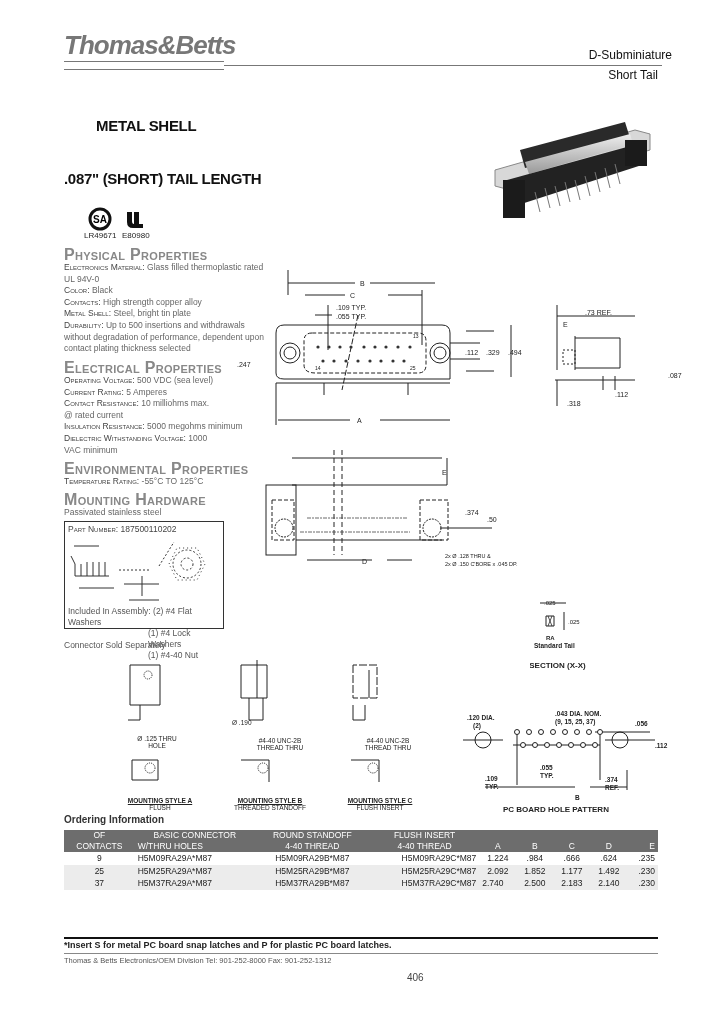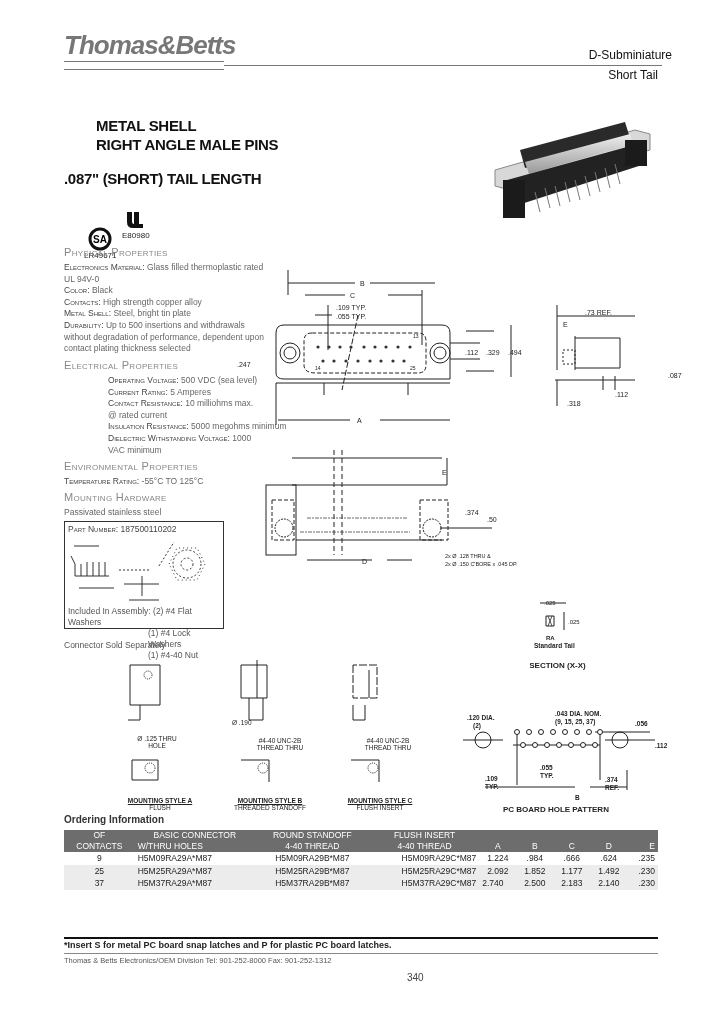--- a/index.html
+++ b/index.html
@@ -7,21 +7,21 @@
   .abs{position:absolute;}
   .logo{left:64px;top:30px;font-size:26px;font-weight:bold;font-style:italic;color:#777;letter-spacing:-1px;font-family:"Liberation Sans",sans-serif;}
   .logo-rule1{left:64px;top:61px;width:160px;height:1px;background:#777;}
   .logo-rule2{left:64px;top:69px;width:160px;height:1px;background:#777;}
   .hdr-rule{left:224px;top:65px;width:438px;height:1px;background:#777;}
   .hdr-r1{right:48px;top:48px;font-size:12px;}
   .hdr-r2{right:62px;top:68px;font-size:12px;}
   .title{left:64px;top:116px;font-size:15px;font-weight:bold;line-height:19px;letter-spacing:-0.3px;margin-left:32px;}
   .subtitle{left:64px;top:170px;font-size:15px;font-weight:bold;letter-spacing:-0.3px;}
   .cert{top:207px;font-size:8px;color:#222;text-align:center;}
-  .sec-h{left:64px;font-size:11px;font-weight:normal;color:#888;font-variant:small-caps;letter-spacing:0.3px;}
+  .sec-h{left:64px;font-size:16px;font-weight:bold;color:#888;font-variant:small-caps;letter-spacing:0.3px;}
   .prop{left:64px;font-size:8.5px;color:#666;line-height:11.6px;width:210px;}
   .prop .k{font-variant:small-caps;color:#444;}
   .hw-box{left:64px;top:521px;width:158px;height:106px;border:1px solid #333;font-size:8.5px;color:#555;}
   .hw-pn{position:absolute;left:3px;top:2px;font-variant:small-caps;color:#444;}
   .hw-inc{position:absolute;left:3px;top:84px;line-height:11px;}
   .hw-sold{left:64px;top:640px;font-size:8.5px;color:#555;}
   .dim{font-size:7px;color:#222;}
   svg{position:absolute;}
   .ordering{left:64px;top:814px;font-size:10px;font-weight:bold;color:#333;}
   table.order{position:absolute;left:64px;top:830px;width:594px;border-collapse:collapse;font-size:8.5px;}
@@ -42,25 +42,24 @@
 
 <div class="abs logo">Thomas&amp;Betts</div>
 <div class="abs logo-rule1"></div>
 <div class="abs logo-rule2"></div>
 <div class="abs hdr-rule"></div>
 <div class="abs hdr-r1">D-Subminiature</div>
 <div class="abs hdr-r2">Short Tail</div>
 
 <div class="abs title">
   <div>METAL SHELL</div>
-  <div>RIGHT ANGLE MALE PINS</div>
 </div>
 <div class="abs subtitle">.087" (SHORT) TAIL LENGTH</div>
 
-<div class="abs cert" style="left:84px;margin-top:20px;">
+<div class="abs cert" style="left:84px;">
   <svg style="position:relative;display:block;margin:0 auto" width="24" height="24" viewBox="0 0 24 24">
     <circle cx="12" cy="12" r="10" fill="none" stroke="#111" stroke-width="3"></circle>
     <text x="12" y="16" font-size="10" font-weight="bold" text-anchor="middle" font-family="Liberation Sans, sans-serif">SA</text>
   </svg>
   <span>LR49671</span>
 </div>
 <div class="abs cert" style="left:122px;">
   <svg style="position:relative;display:block;margin:0 auto" width="24" height="24" viewBox="0 0 24 24">
     <path d="M3 5h5v9q0 3 2 3V5h5v12h4v4H9q-6 0-6-6z" fill="#111"></path>
   </svg>
@@ -70,21 +69,21 @@
 <div class="abs sec-h" style="top:246px;">Physical Properties</div>
 <div class="abs prop" style="top:262px;">
   <div><span class="k">Electronics Material:</span> <span>Glass filled thermoplastic rated UL 94V-0</span></div>
   <div><span class="k">Color:</span> <span>Black</span></div>
   <div><span class="k">Contacts:</span> <span>High strength copper alloy</span></div>
   <div><span class="k">Metal Shell:</span> <span>Steel, bright tin plate</span></div>
   <div><span class="k">Durability:</span> <span>Up to 500 insertions and withdrawals without degradation of performance, dependent upon contact plating thickness selected</span></div>
 </div>
 
 <div class="abs sec-h" style="top:359px;">Electrical Properties</div>
-<div class="abs prop" style="top:375px;margin-left:44px;">
+<div class="abs prop" style="top:375px;">
   <div><span class="k">Operating Voltage:</span> <span>500 VDC (sea level)</span></div>
   <div><span class="k">Current Rating:</span> <span>5 Amperes</span></div>
   <div style="width:150px"><span class="k">Contact Resistance:</span> <span>10 milliohms max. @ rated current</span></div>
   <div><span class="k">Insulation Resistance:</span> <span>5000 megohms minimum</span></div>
   <div style="width:150px"><span class="k">Dielectric Withstanding Voltage:</span> <span>1000 VAC minimum</span></div>
 </div>
 
 <div class="abs sec-h" style="top:460px;">Environmental Properties</div>
 <div class="abs prop" style="top:476px;">
   <div><span class="k">Temperature Rating:</span> <span>-55°C TO 125°C</span></div>
@@ -433,13 +432,13 @@
         <td style="text-align:center">2.183</td>
         <td style="text-align:center">2.140</td>
         <td style="text-align:right">.230</td>
     </tr>
   </tbody>
 </table>
 <div class="abs tbl-rule"></div>
 <div class="abs footnote">*Insert S for metal PC board snap latches and P for plastic PC board latches.</div>
 <div class="abs foot-rule"></div>
 <div class="abs footer">Thomas &amp; Betts Electronics/OEM Division  Tel: 901-252-8000  Fax: 901-252-1312</div>
-<div class="abs pageno">340</div>
+<div class="abs pageno">406</div>
 
 </body></html>

